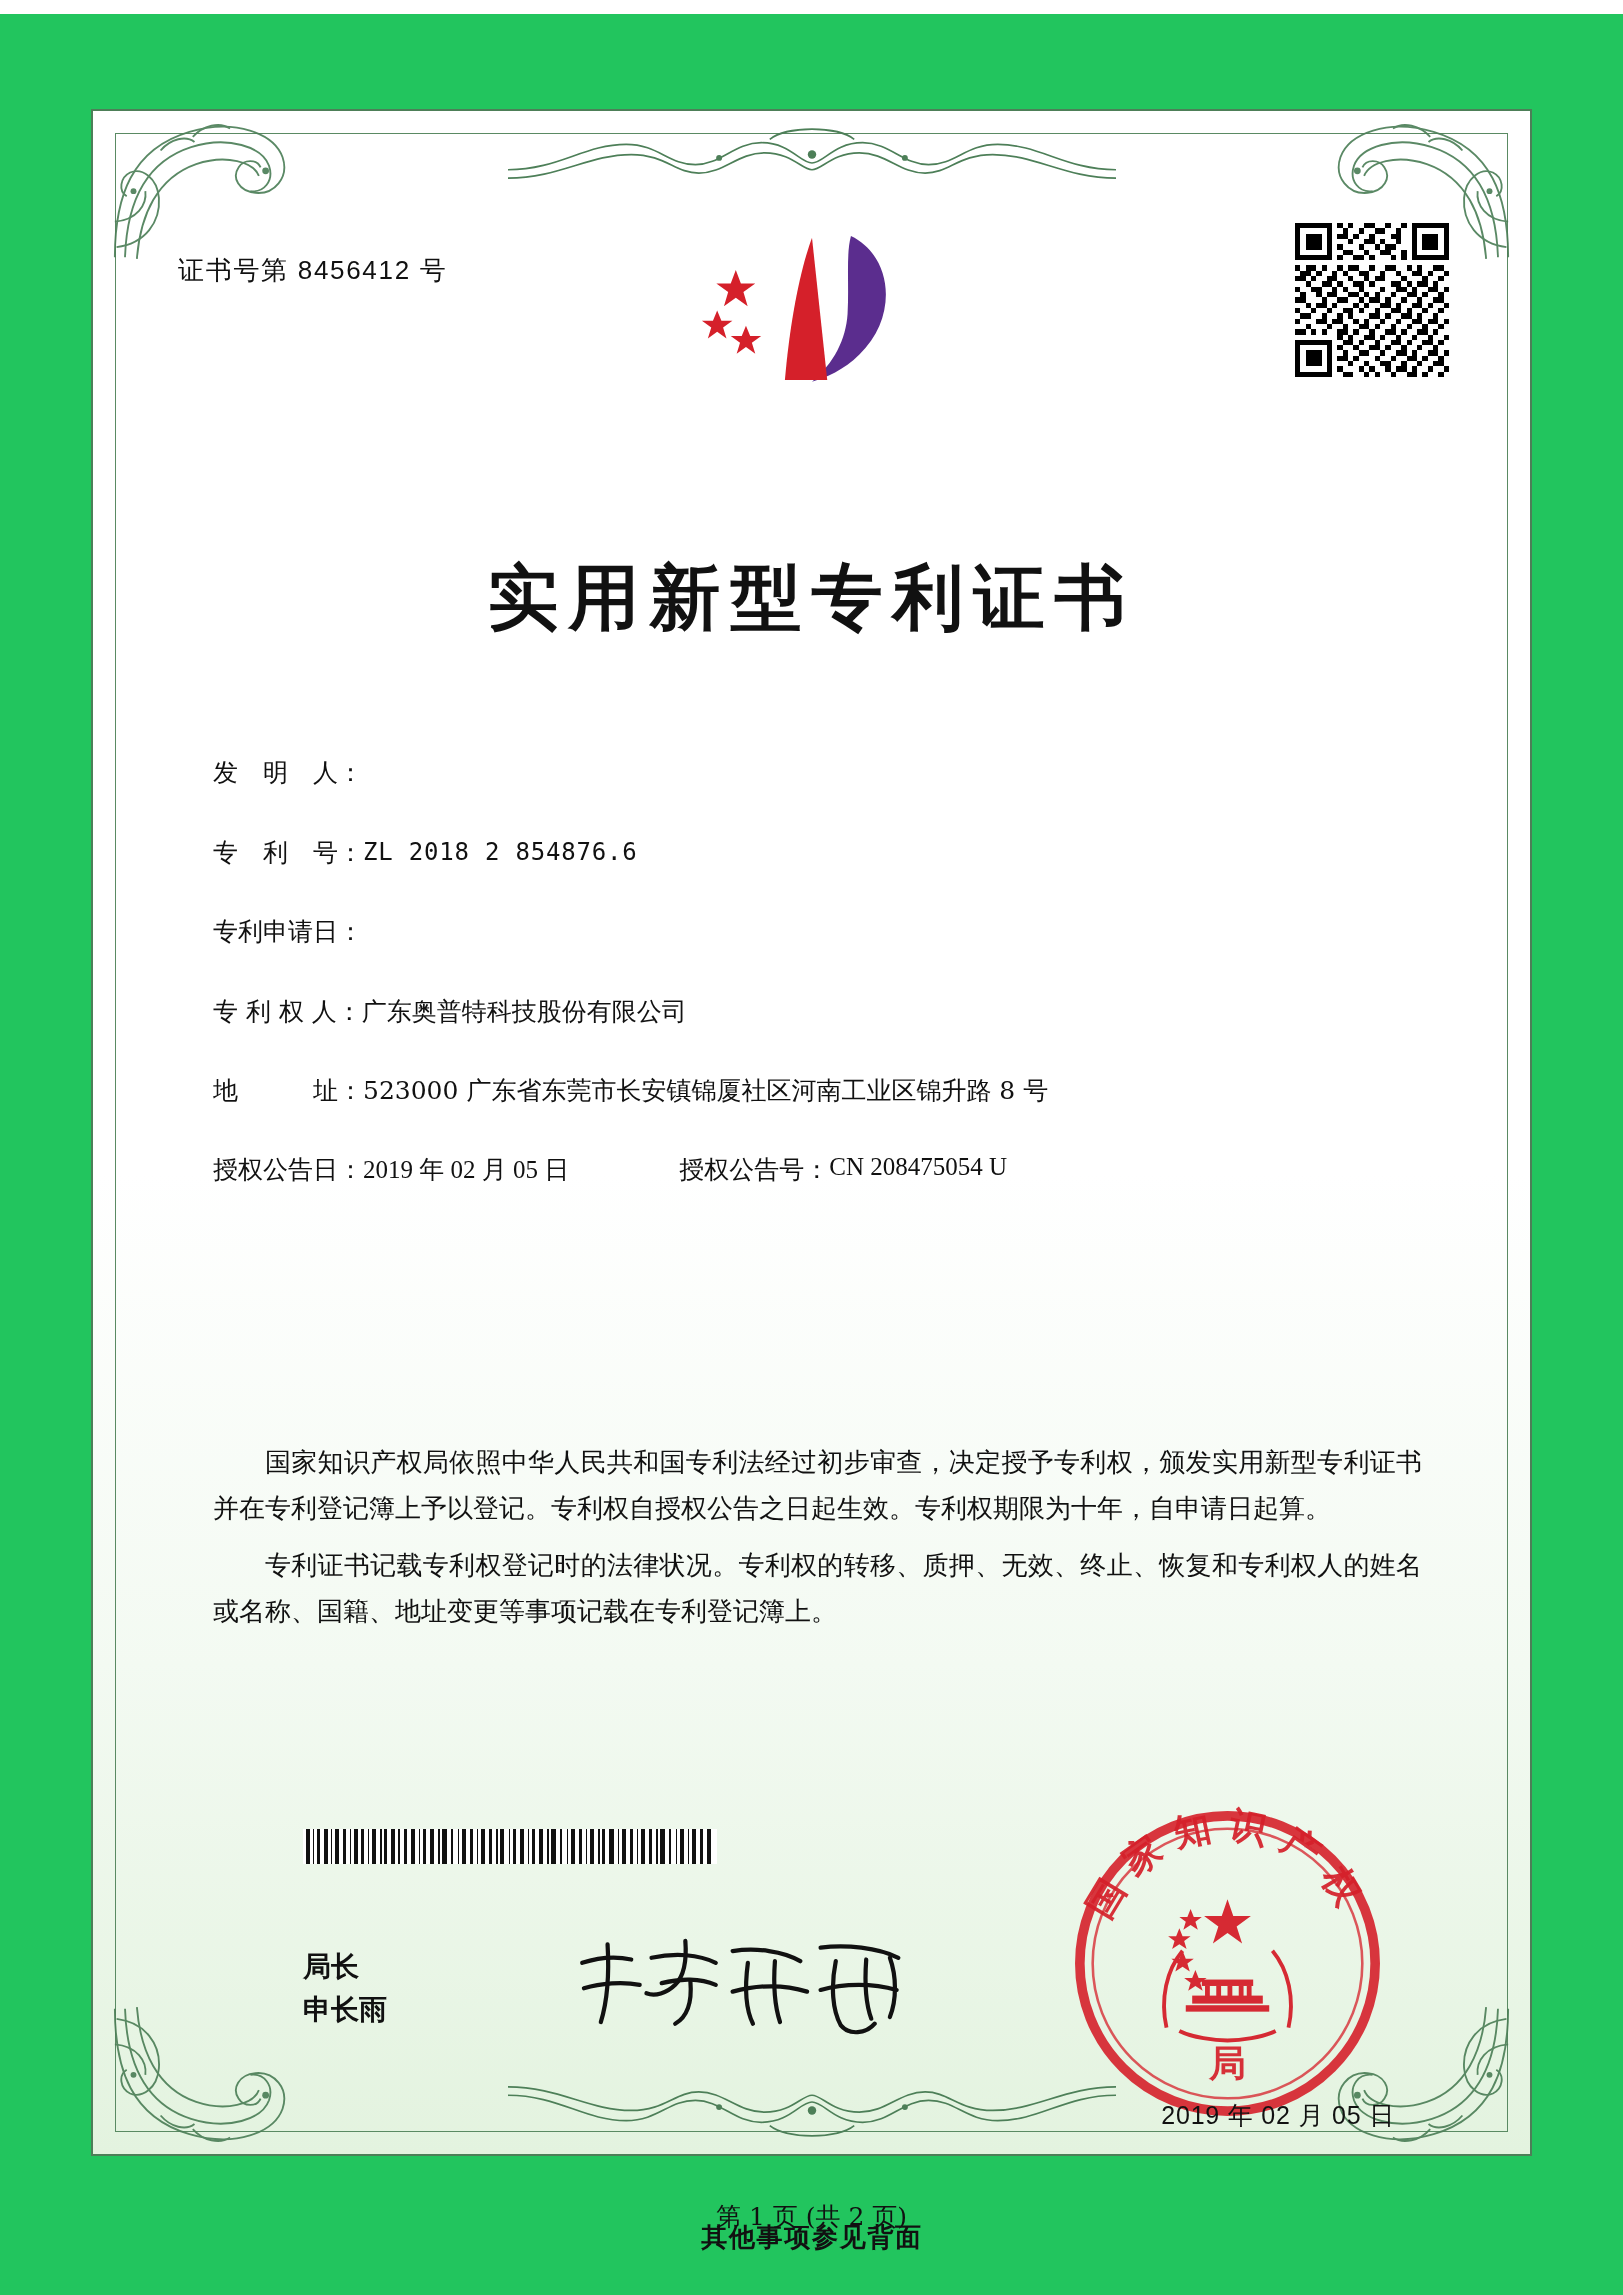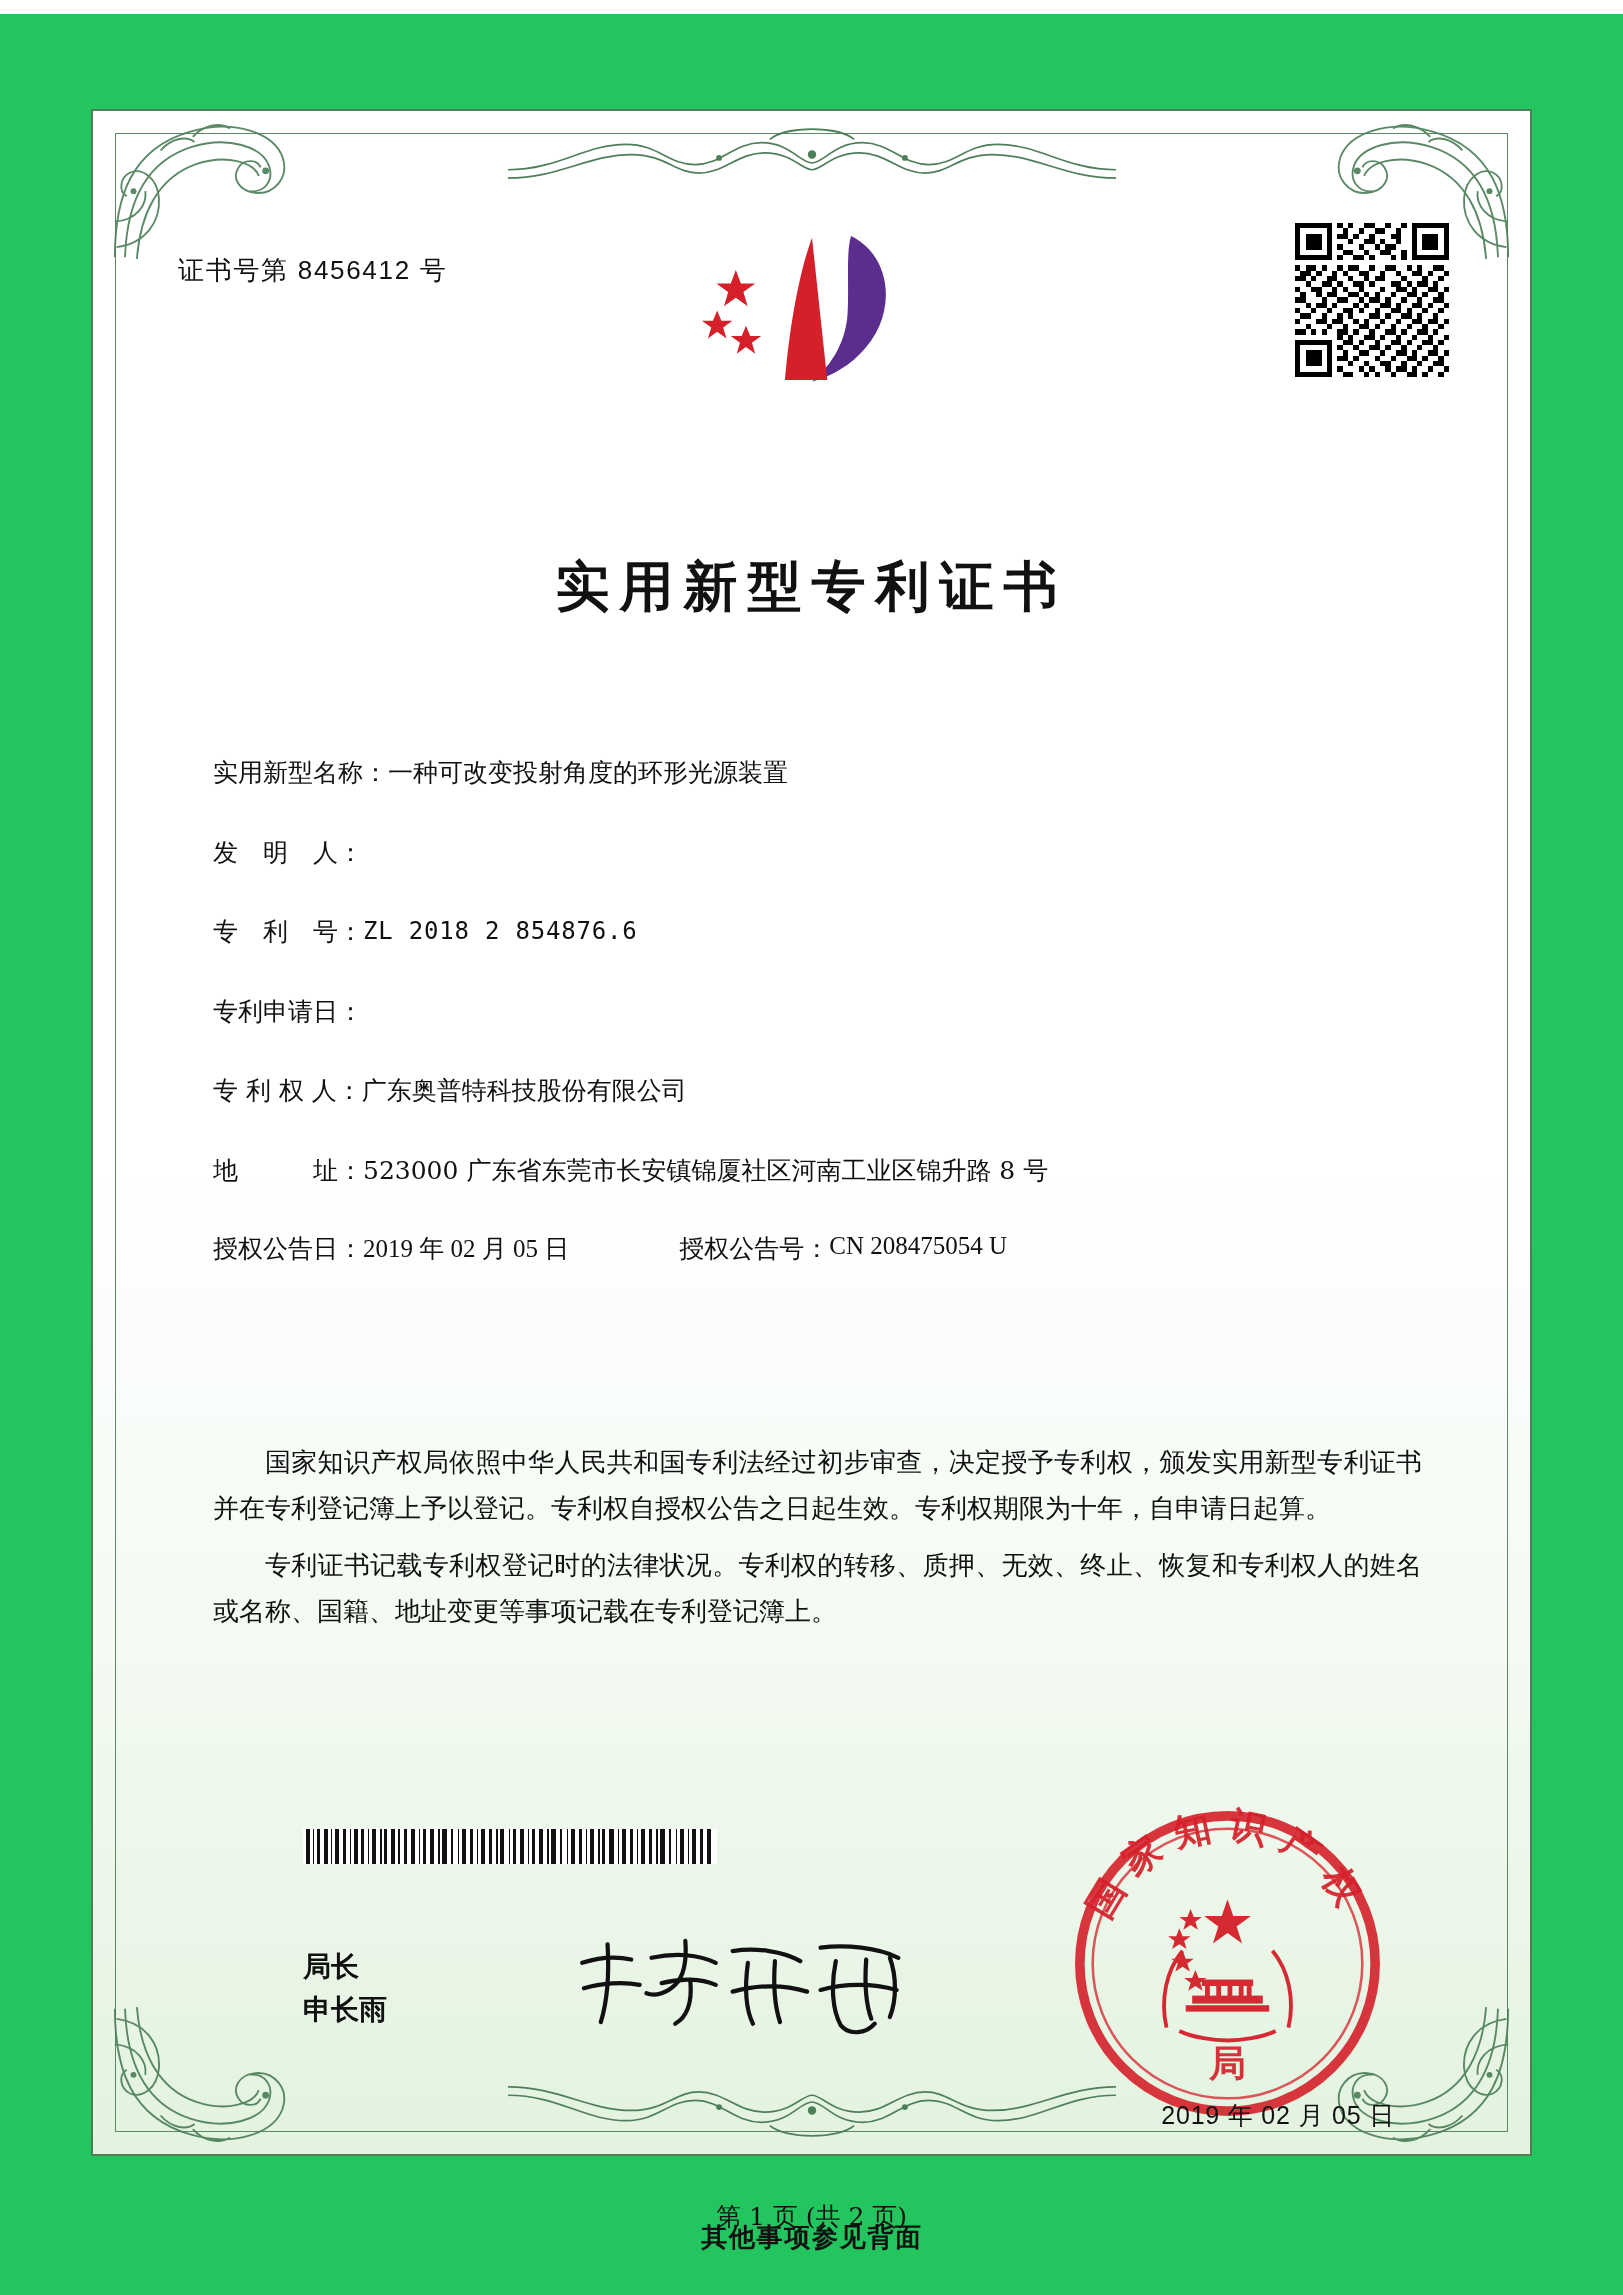--- a/index.html
+++ b/index.html
@@ -111,21 +111,21 @@
     height: 154px;
   }
   .qr svg { width: 100%; height: 100%; display: block; }
 
   
   .cert-title {
     position: absolute;
     left: 0; right: 0;
     top: 440px;
     text-align: center;
-    font-size: 54px;
+    font-size: 71px;
     font-weight: bold;
     letter-spacing: 10px;
     color: #111;
     font-family: "DejaVu Serif", "Liberation Serif", serif;
   }
 
   
   .fields {
     position: absolute;
     left: 120px;
@@ -592,24 +592,20 @@
             <rect x="24" y="28" width="1" height="1"></rect>
             <rect x="27" y="28" width="1" height="1"></rect>
         </g>
       </svg>
     </div>
 
     <div class="cert-title">实用新型专利证书</div>
 
     <div class="fields">
       <div class="field">
-        <span class="label">实用新型名称：</span>
-        <span class="value">一种可改变投射角度的环形光源装置</span>
-      </div>
-      <div class="field">
         <span class="label">发　明　人：</span>
       </div>
       <div class="field">
         <span class="label">专　利　号：</span>
         <span class="value mono">ZL 2018 2 854876.6</span>
       </div>
       <div class="field">
         <span class="label">专利申请日：</span>
       </div>
       <div class="field">

